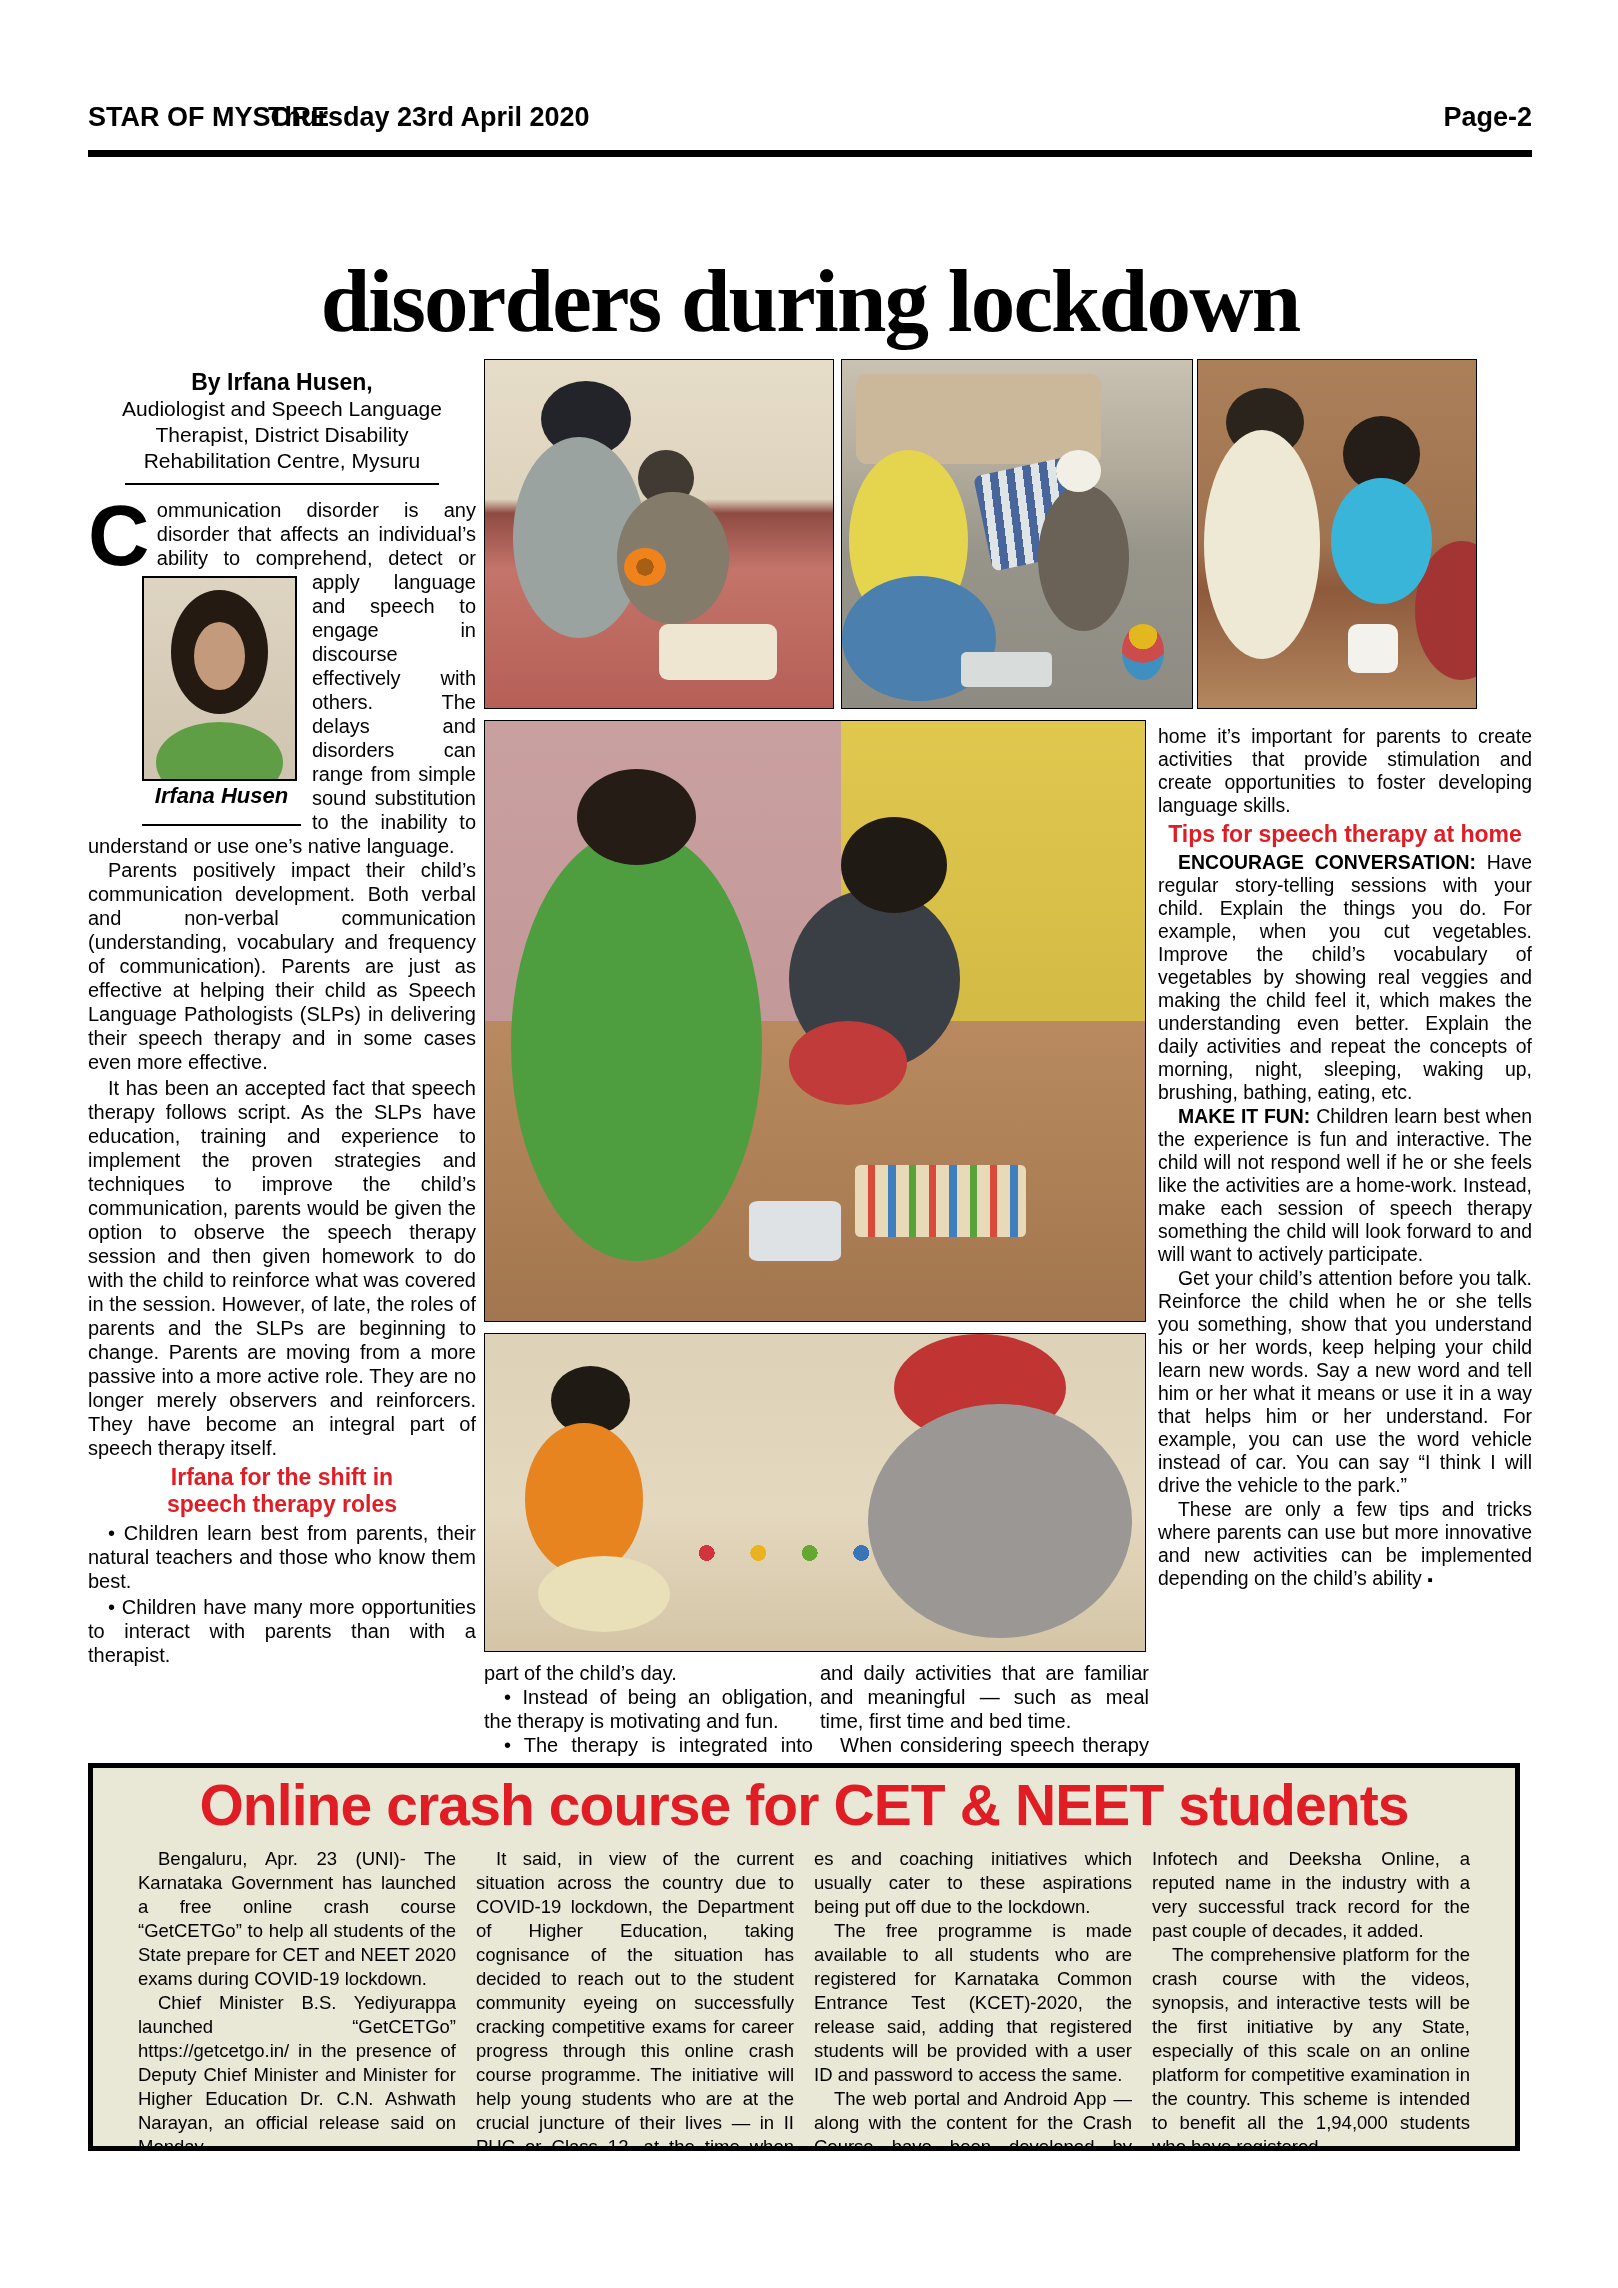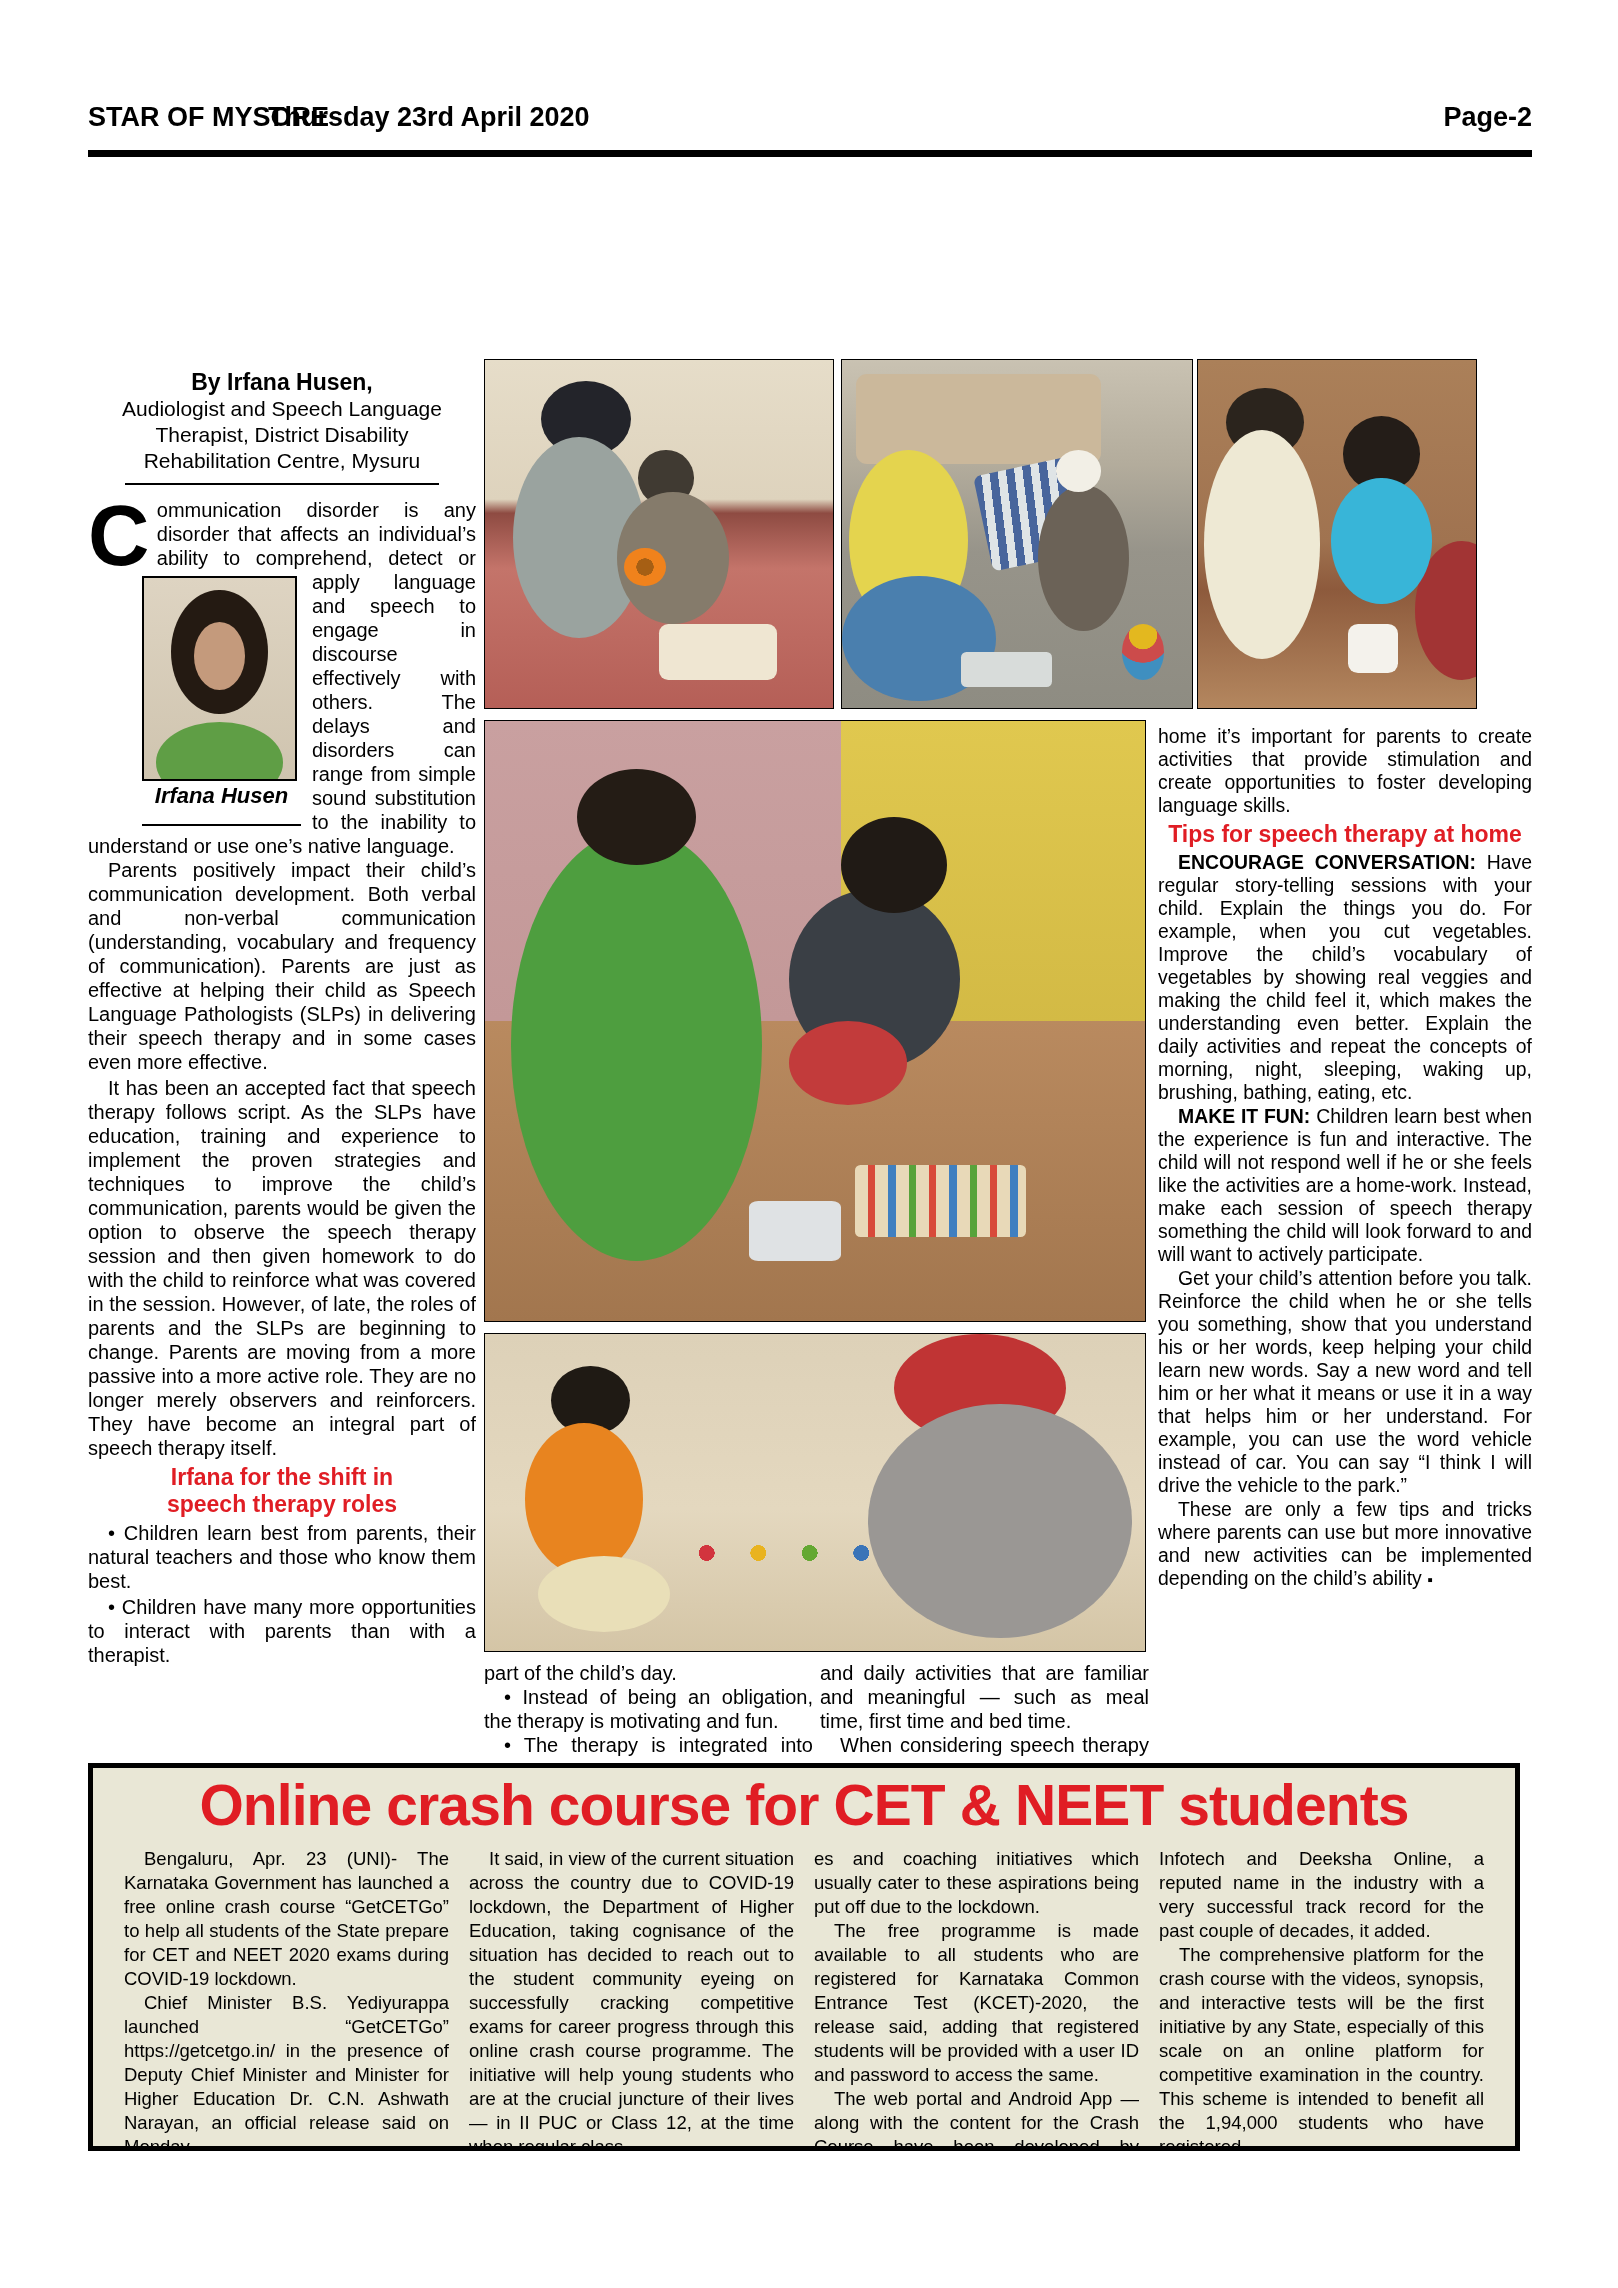--- a/index.html
+++ b/index.html
@@ -117,37 +117,38 @@
   .col-right{position:absolute;left:1158px;top:725px;width:374px;height:1036px;overflow:hidden;
              font-size:19.4px;line-height:23px;}
   .col-right p{margin-bottom:0.9px;}
   .end-mark{font-size:15.7px;margin-left:5.5px;}
 
   
   .box{position:absolute;left:88px;top:1763px;width:1432px;height:388px;box-sizing:border-box;
        border:5.5px solid #000;background:#e9e7d6;overflow:hidden;}
   .box-title{margin:7.4px 18.5px 11px 18.5px;text-align:center;color:#e01d24;font-weight:bold;
              font-size:57px;letter-spacing:-0.9px;line-height:61px;}
-  .box-cols{display:flex;gap:20px;padding:0 31px;}
+  .box-cols{display:flex;gap:20px;padding:0 45px;}
   .box-col{flex:1;font-size:18.5px;line-height:24px;word-break:break-word;}
 </style>
 </head>
 <body>
 
 <div class="page">
 
   <div class="masthead">
     <span class="paper">STAR OF MYSORE</span>
     <span class="date">Thursday 23rd April 2020</span>
     <span class="pageno">Page-2</span>
   </div>
   <div class="head-rule"></div>
 
   <h1 class="headline">
     <br>
+    <span>disorders during lockdown</span>
   </h1>
 
   <div class="col-left">
     <div class="byline">
       <span class="by">By Irfana Husen,</span><br>
       <span>Audiologist and Speech Language</span><br>
       <span>Therapist, District Disability</span><br>
       <span>Rehabilitation Centre, Mysuru</span>
     </div>
     <hr class="byline-rule">

